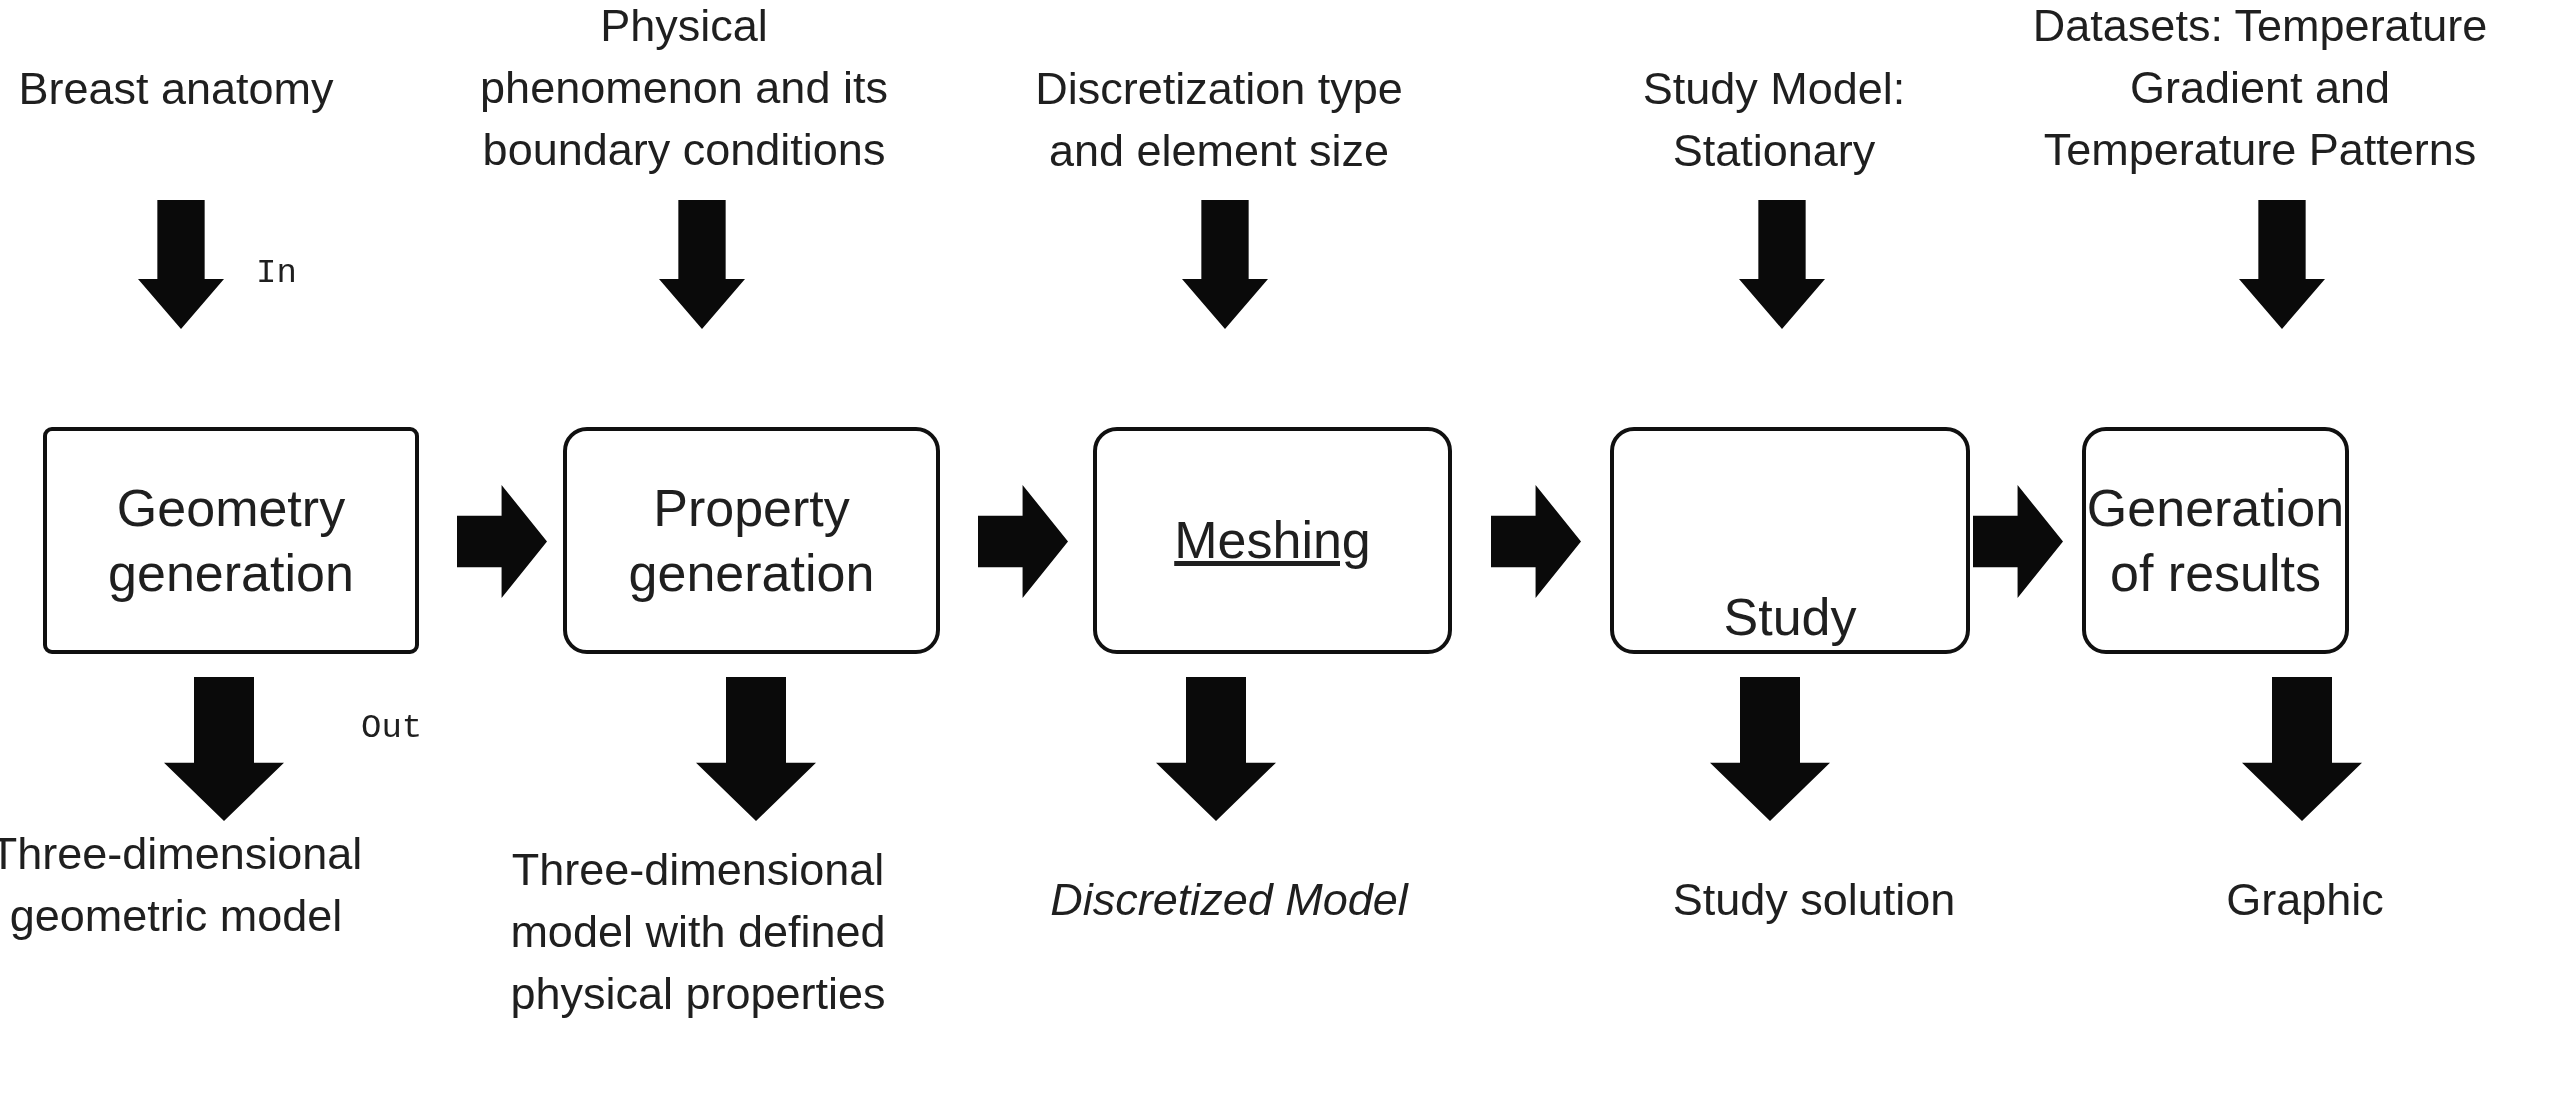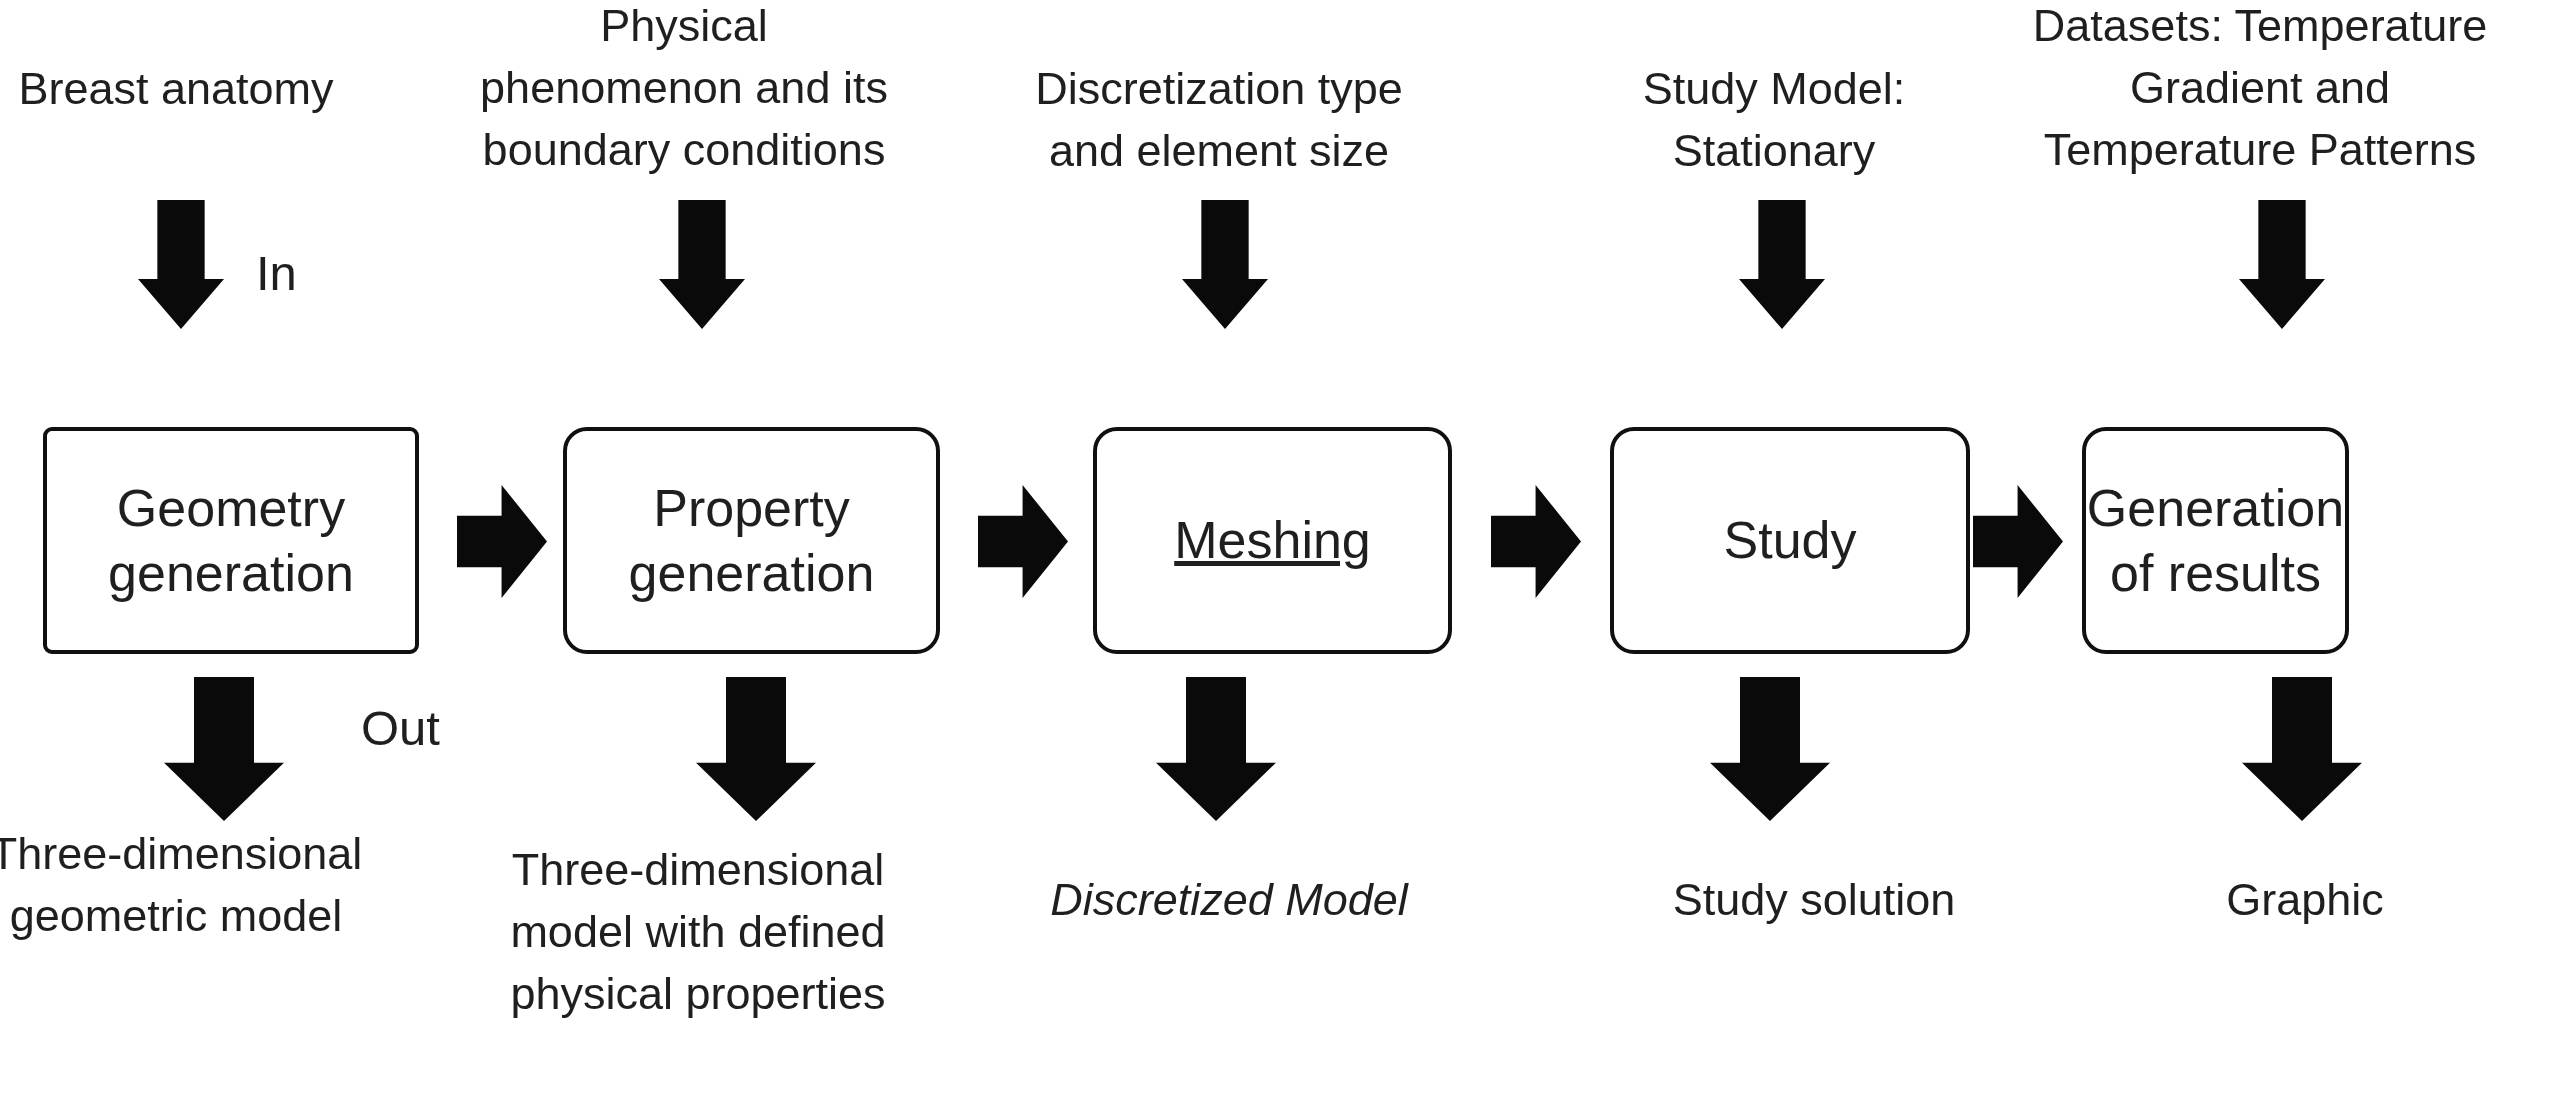--- a/index.html
+++ b/index.html
@@ -44,38 +44,39 @@
   }
   .box span{
     text-align:center;
     font-size:52px;
     line-height:65px;
     white-space:pre-line;
   }
   .x1{left:43px;   width:376px;border-radius:9px;}
   .x2{left:563px;  width:377px;}
   .x3{left:1093px; width:359px;text-decoration:underline;}
-  .x4{left:1610px; width:360px;}
+  .x4{left:1610px; width:360px;align-items:flex-end;}
   .x5{left:2082px; width:267px;}
 
   
   svg.arrow{position:absolute;display:block;}
   svg.arrow polygon{fill:#0a0a0a;}
   .a-in{width:86px;height:129px;top:200px;}
   .ai1{left:138px;} .ai2{left:659px;} .ai3{left:1182px;} .ai4{left:1739px;} .ai5{left:2239px;}
   .a-out{width:120px;height:144px;top:677px;}
   .ao1{left:164px;} .ao2{left:696px;} .ao3{left:1156px;} .ao4{left:1710px;} .ao5{left:2242px;}
   .a-right{width:90px;height:113px;top:485px;}
   .ar1{left:457px;} .ar2{left:978px;} .ar3{left:1491px;} .ar4{left:1973px;}
 
   
   .inout{
     position:absolute;
-    font-size:49px;
+    font-size:34px;
     line-height:62px;
+    font-family:Liberation Mono, monospace;
   }
   .in-pos{left:256px; top:242px;}
   .out-pos{left:361px; top:697px;}
 </style>
 </head>
 <body>
 
 <div class="canvas">
 
   <div class="lbl top-lbl t1">Breast anatomy</div>

